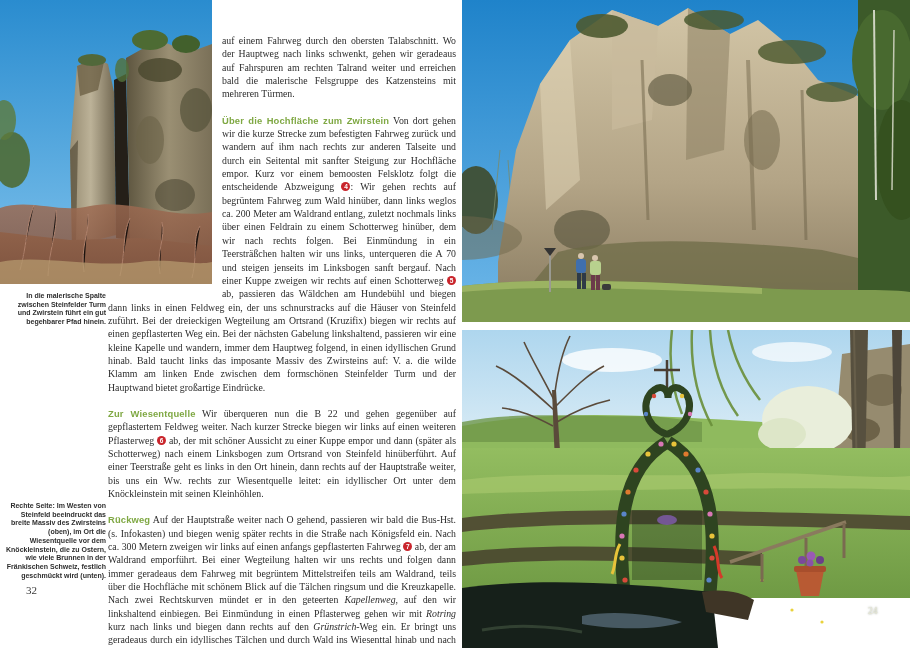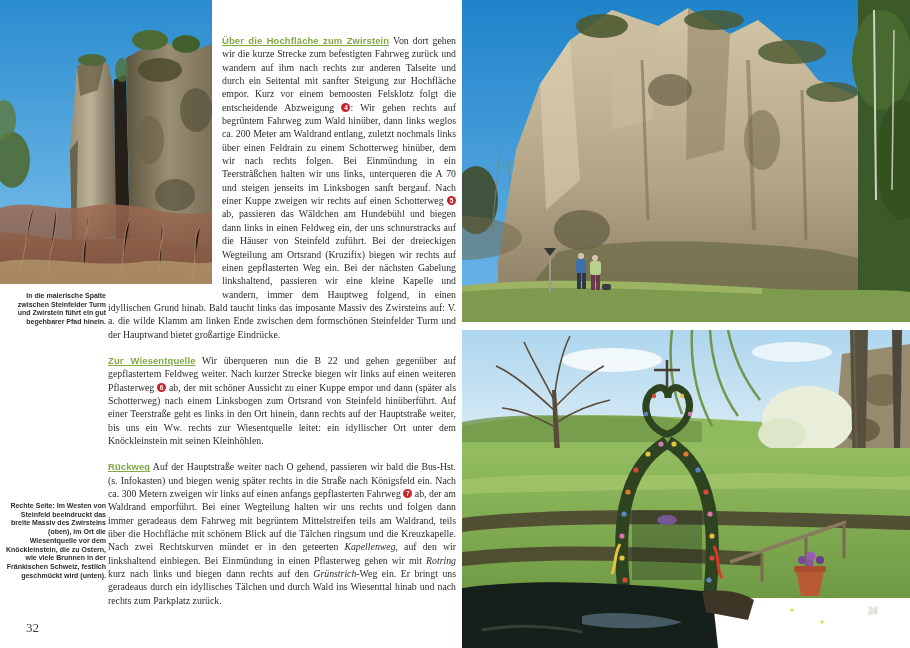--- a/index.html
+++ b/index.html
@@ -24,32 +24,32 @@
   
   #main-text{
     position:absolute;left:108px;top:34px;width:348px;
     font-size:9.8px;line-height:13.35px;text-align:justify;
     hyphens:auto;-webkit-hyphens:auto;
   }
   #main-text .col-spacer{float:left;width:114px;height:256px;}
   #main-text p{margin:0 0 13px 0;}
   .run-h{
     font-family:"Liberation Sans",sans-serif;font-weight:bold;
-    color:#7fa843;font-size:9.4px;letter-spacing:.15px;text-decoration:underline;
+    color:#7fa843;font-size:9.4px;letter-spacing:.15px;
   }
   .run-bi{font-weight:normal;font-style:italic;}
   .run-m{
     display:inline-block;width:9px;height:9px;border-radius:50%;
     background:#c9252c;color:#fff;text-align:center;
     font-family:"Liberation Sans",sans-serif;font-size:6.5px;font-weight:bold;
     line-height:9.5px;vertical-align:1px;
   }
   
   #page-number-left{
-    position:absolute;left:26px;top:620px;font-size:13px;color:#3a3a3a;
+    position:absolute;left:26px;top:584px;font-size:11px;color:#3a3a3a;
   }
   #page-number-right{
     position:absolute;left:868px;top:606px;font-size:9.5px;color:#e9e9d8;
     text-shadow:0 0 2px rgba(40,60,30,.6);
   }
 </style>
 </head>
 <body>
 
 <div class="photo" id="photo-left">
@@ -298,19 +298,20 @@
     <path d="M20,300 C50,294 90,296 120,302" stroke="#3a4a38" stroke-width="3" fill="none" opacity=".8"></path>
     <path d="M240,262 C260,258 280,262 292,270 L286,290 L244,282 Z" fill="#3f3526"></path>
   </svg>
 </div>
 
 <div class="caption" id="caption-top">In die malerische Spalte zwischen Steinfelder Turm und Zwirstein führt ein gut begehbarer Pfad hinein.</div>
 <div class="caption" id="caption-bottom">Rechte Seite: Im Westen von Steinfeld beeindruckt das breite Massiv des Zwirsteins (oben), im Ort die Wiesentquelle vor dem Knöckleinstein, die zu Ostern, wie viele Brunnen in der Fränkischen Schweiz, festlich geschmückt wird (unten).</div>
 
 <div id="main-text">
   <div class="col-spacer"></div>
+  <p><span class="run-plain">auf einem Fahrweg durch den obersten Talabschnitt. Wo der Hauptweg nach links schwenkt, gehen wir geradeaus auf Fahrspuren am rechten Talrand weiter und erreichen bald die malerische Felsgruppe des Katzensteins mit mehreren Türmen.</span></p>
   <p><span class="run-h">Über die Hochfläche zum Zwirstein</span><span class="run-plain"> Von dort gehen wir die kurze Strecke zum befestigten Fahrweg zurück und wandern auf ihm nach rechts zur anderen Talseite und durch ein Seitental mit sanfter Steigung zur Hochfläche empor. Kurz vor einem bemoosten Felsklotz folgt die entscheidende Abzweigung </span><span class="run-m">4</span><span class="run-plain">: Wir gehen rechts auf begrüntem Fahrweg zum Wald hinüber, dann links weglos ca. 200 Meter am Waldrand entlang, zuletzt nochmals links über einen Feldrain zu einem Schotterweg hinüber, dem wir nach rechts folgen. Bei Einmündung in ein Teersträßchen halten wir uns links, unterqueren die A 70 und steigen jenseits im Linksbogen sanft bergauf. Nach einer Kuppe zweigen wir rechts auf einen Schotterweg </span><span class="run-m">5</span><span class="run-plain"> ab, passieren das Wäldchen am Hundebühl und biegen dann links in einen  Feldweg ein, der uns schnurstracks auf die Häuser von Steinfeld zuführt. Bei der dreieckigen Wegteilung am Ortsrand (Kruzifix) biegen wir rechts auf einen gepflasterten Weg ein. Bei der nächsten Gabelung linkshaltend, passieren wir eine kleine Kapelle und wandern, immer dem Hauptweg folgend, in einen idyllischen Grund hinab. Bald taucht links das imposante Massiv des Zwirsteins auf: V. a. die wilde Klamm am linken Ende zwischen dem formschönen Steinfelder Turm und der Hauptwand bietet großartige Eindrücke.</span></p>
   <p><span class="run-h">Zur Wiesentquelle</span><span class="run-plain"> Wir überqueren nun die B 22 und gehen gegenüber auf gepflastertem Feldweg weiter. Nach kurzer Strecke biegen wir links auf einen weiteren Pflasterweg </span><span class="run-m">6</span><span class="run-plain"> ab, der mit schöner Aussicht zu einer Kuppe empor und dann (später als Schotterweg) nach einem Linksbogen zum Ortsrand von Steinfeld hinüberführt. Auf einer Teerstraße geht es links in den Ort hinein, dann rechts auf der Hauptstraße weiter, bis uns ein Ww. rechts zur Wiesentquelle leitet: ein idyllischer Ort unter dem Knöckleinstein mit seinen Kleinhöhlen.</span></p>
   <p><span class="run-h">Rückweg</span><span class="run-plain"> Auf der Hauptstraße weiter nach O gehend, passieren wir bald die Bus-Hst. (s. Infokasten) und biegen wenig später rechts in die Straße nach Königsfeld ein. Nach ca. 300 Metern zweigen wir links auf einen anfangs gepflasterten Fahrweg </span><span class="run-m">7</span><span class="run-plain"> ab, der am Waldrand emporführt. Bei einer Wegteilung halten wir uns rechts und folgen dann immer geradeaus dem Fahrweg mit begrüntem Mittelstreifen teils am Waldrand, teils über die Hochfläche mit schönem Blick auf die Tälchen ringsum und die Kreuzkapelle. Nach zwei Rechtskurven mündet er in den geteerten </span><span class="run-bi">Kapellenweg</span><span class="run-plain">, auf den wir linkshaltend einbiegen. Bei Einmündung in einen Pflasterweg gehen wir mit </span><span class="run-bi">Rotring</span><span class="run-plain"> kurz nach links und biegen dann rechts auf den </span><span class="run-bi">Grünstrich</span><span class="run-plain">-Weg ein. Er bringt uns geradeaus durch ein idyllisches Tälchen und durch Wald ins Wiesenttal hinab und nach rechts zum Parkplatz </span><span class="run-plain"> zurück.</span></p>
 </div>
 
 <div id="page-number-left">32</div>
 <div id="page-number-right">24</div>
 
 </body></html>

